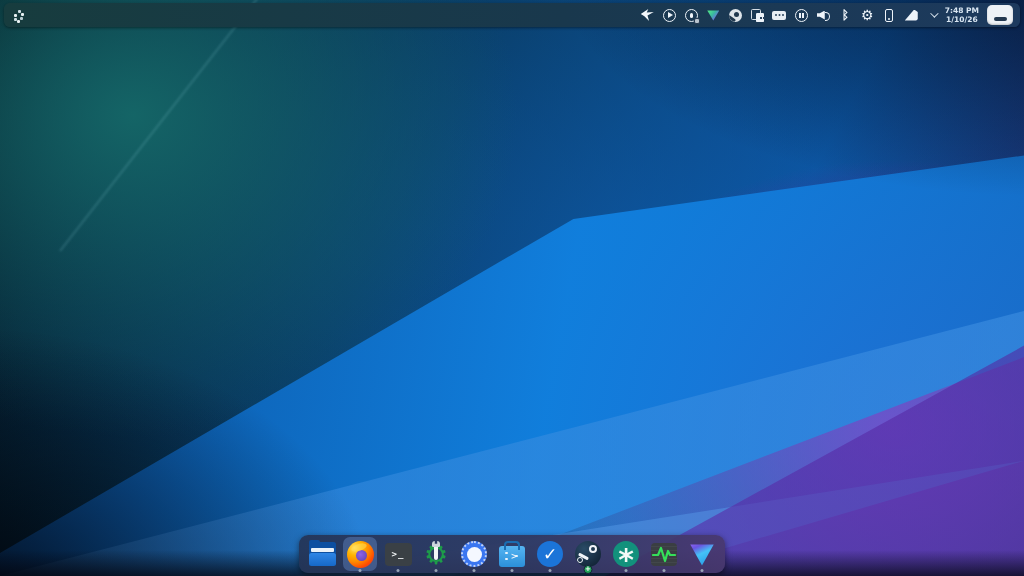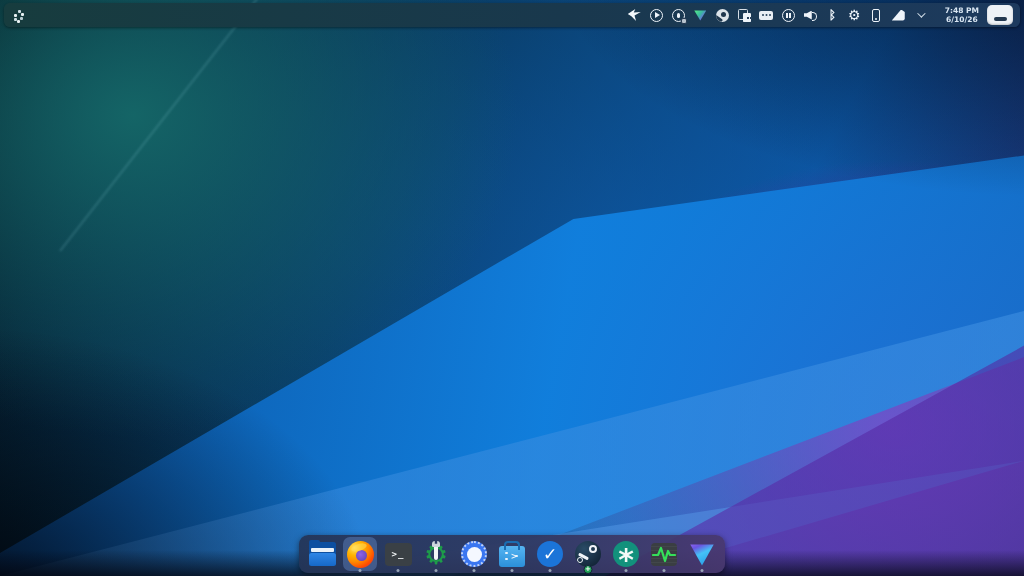--- a/index.html
+++ b/index.html
@@ -98,21 +98,21 @@
 
   .t-net { width:13px; height:11px; position:relative; }
   .t-net::before { content:""; position:absolute; inset:0; background:#eef4fa;
     clip-path:polygon(0 100%, 72% 0, 100% 22%, 100% 100%); }
   .t-net::after { content:""; position:absolute; right:-1px; bottom:-1px; width:0; height:0;
     border-left:4px solid transparent; border-top:4px solid transparent; border-bottom:4px solid #1d3a5e; }
 
   .t-chevron { width:6px; height:6px; border-right:1.6px solid #d7e2ec; border-bottom:1.6px solid #d7e2ec;
                transform:rotate(45deg) translateY(-2px); }
 
-  #clock { margin-left:17px; text-align:center; color:#d9e6f2; font-size:7.5px; line-height:9px;
+  #clock { margin-left:4px; text-align:center; color:#d9e6f2; font-size:7.5px; line-height:9px;
            font-weight:600; letter-spacing:0; white-space:nowrap; }
 
   #win-btn { margin-left:8px; width:26px; height:20px; border-radius:5px; background:#eef2f6;
              display:flex; align-items:flex-end; justify-content:center; padding-bottom:4px;
              box-shadow:inset 0 -1px 2px rgba(0,0,0,.2); }
   #win-btn .slot { width:13px; height:4.5px; border-radius:2px; background:#23384f; }
 
   
   #dock { position:absolute; bottom:3px; left:50%; transform:translateX(-50%); z-index:5;
     height:38px; display:flex; align-items:center; padding:0 4px; border-radius:9px;
@@ -273,21 +273,21 @@
     <div class="ticon">
         <div class="t-net"></div>
       </div>
     <div class="ticon">
         <div class="t-chevron"></div>
       </div>
   </div>
 
   <div id="clock">
     <div>7:48 PM</div>
-    <div>6/10/26</div>
+    <div>1/10/26</div>
   </div>
 
   <div id="win-btn">
     <div class="slot"></div>
   </div>
 </div>
 
 <div id="dock">
 
   <div class="slot38">

